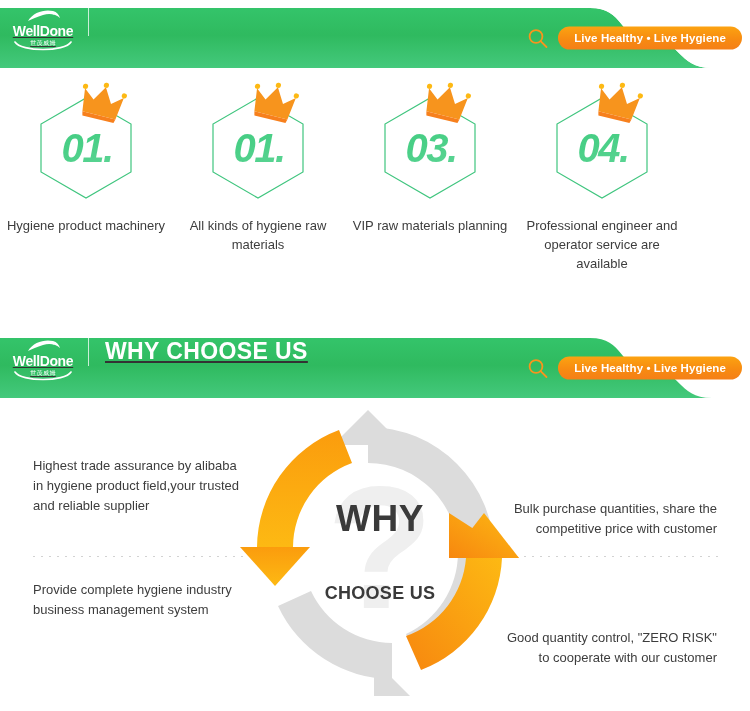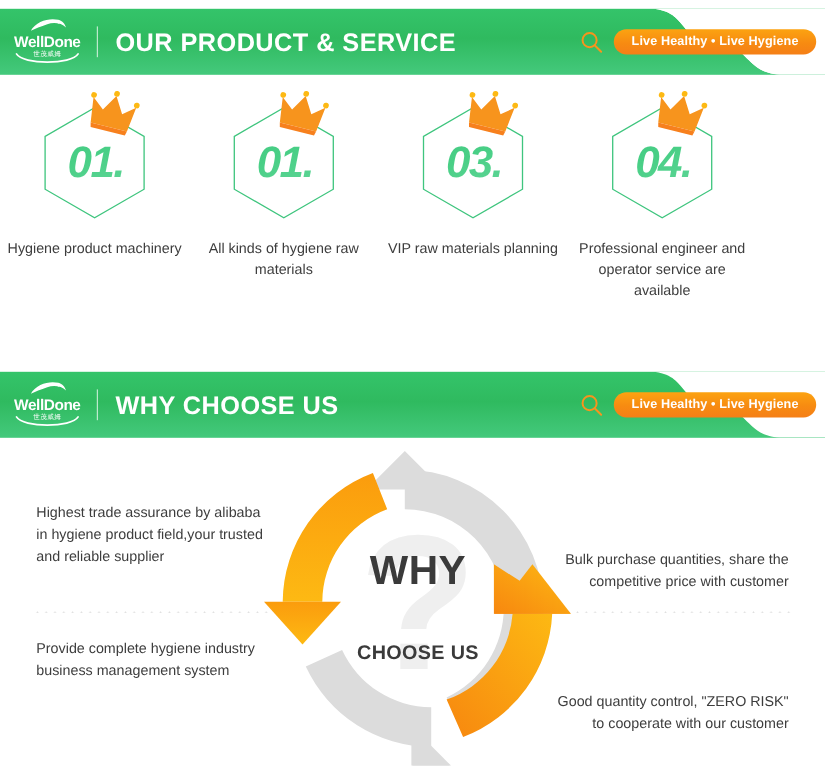--- a/index.html
+++ b/index.html
@@ -18,21 +18,21 @@
     left:0; width:750px; height:60px;
   }
   .header-bg{
     position:absolute; inset:0;
     background:linear-gradient(180deg,#34c46a 0%,#2fba5f 45%,#44c97c 100%);
     overflow:hidden;
   }
   .header-bg svg{ position:absolute; right:0; top:0; }
   .header-inner{
     position:absolute; inset:0;
-    display:flex; align-items:center;
+    display:flex; text-decoration:underline;
   }
 
   
   .logo{
     position:relative;
     margin-left:10px;
     width:66px; height:46px;
     display:flex; flex-direction:column; align-items:center; justify-content:center;
   }
   .logo-swoosh{ position:absolute; top:1px; left:17px; }
@@ -178,21 +178,20 @@
         <path d="M1,12 C6,3 18,0 26,2 C30,3 32,6 33,9 C29,5 22,4 16,6 C10,8 5,10 1,12 Z" fill="#ffffff"></path>
         <path d="M14,5 C18,3 23,3 27,5" stroke="#ffffff" stroke-width="1.2" fill="none"></path>
       </svg>
       <div class="logo-word">WellDone</div>
       <div class="logo-cn">世茂威姆</div>
       <svg class="logo-arc" width="60" height="14" viewBox="0 0 60 14">
         <path d="M2,1 C8,11 52,11 58,1" stroke="#ffffff" stroke-width="1.6" fill="none" stroke-linecap="round"></path>
       </svg>
     </div>
     <div class="header-divider"></div>
-    <div class="header-title">OUR PRODUCT &amp; SERVICE</div>
   </div>
   <div class="header-badge">
     <svg class="search-icon" width="22" height="22" viewBox="0 0 22 22">
       <circle cx="9" cy="9" r="6.4" stroke="#f7941d" stroke-width="1.8" fill="none"></circle>
       <line x1="13.6" y1="13.6" x2="19.5" y2="19.5" stroke="#f7941d" stroke-width="1.8" stroke-linecap="round"></line>
     </svg>
     <div class="tagline-pill">Live Healthy • Live Hygiene</div>
   </div>
 </div>
 

